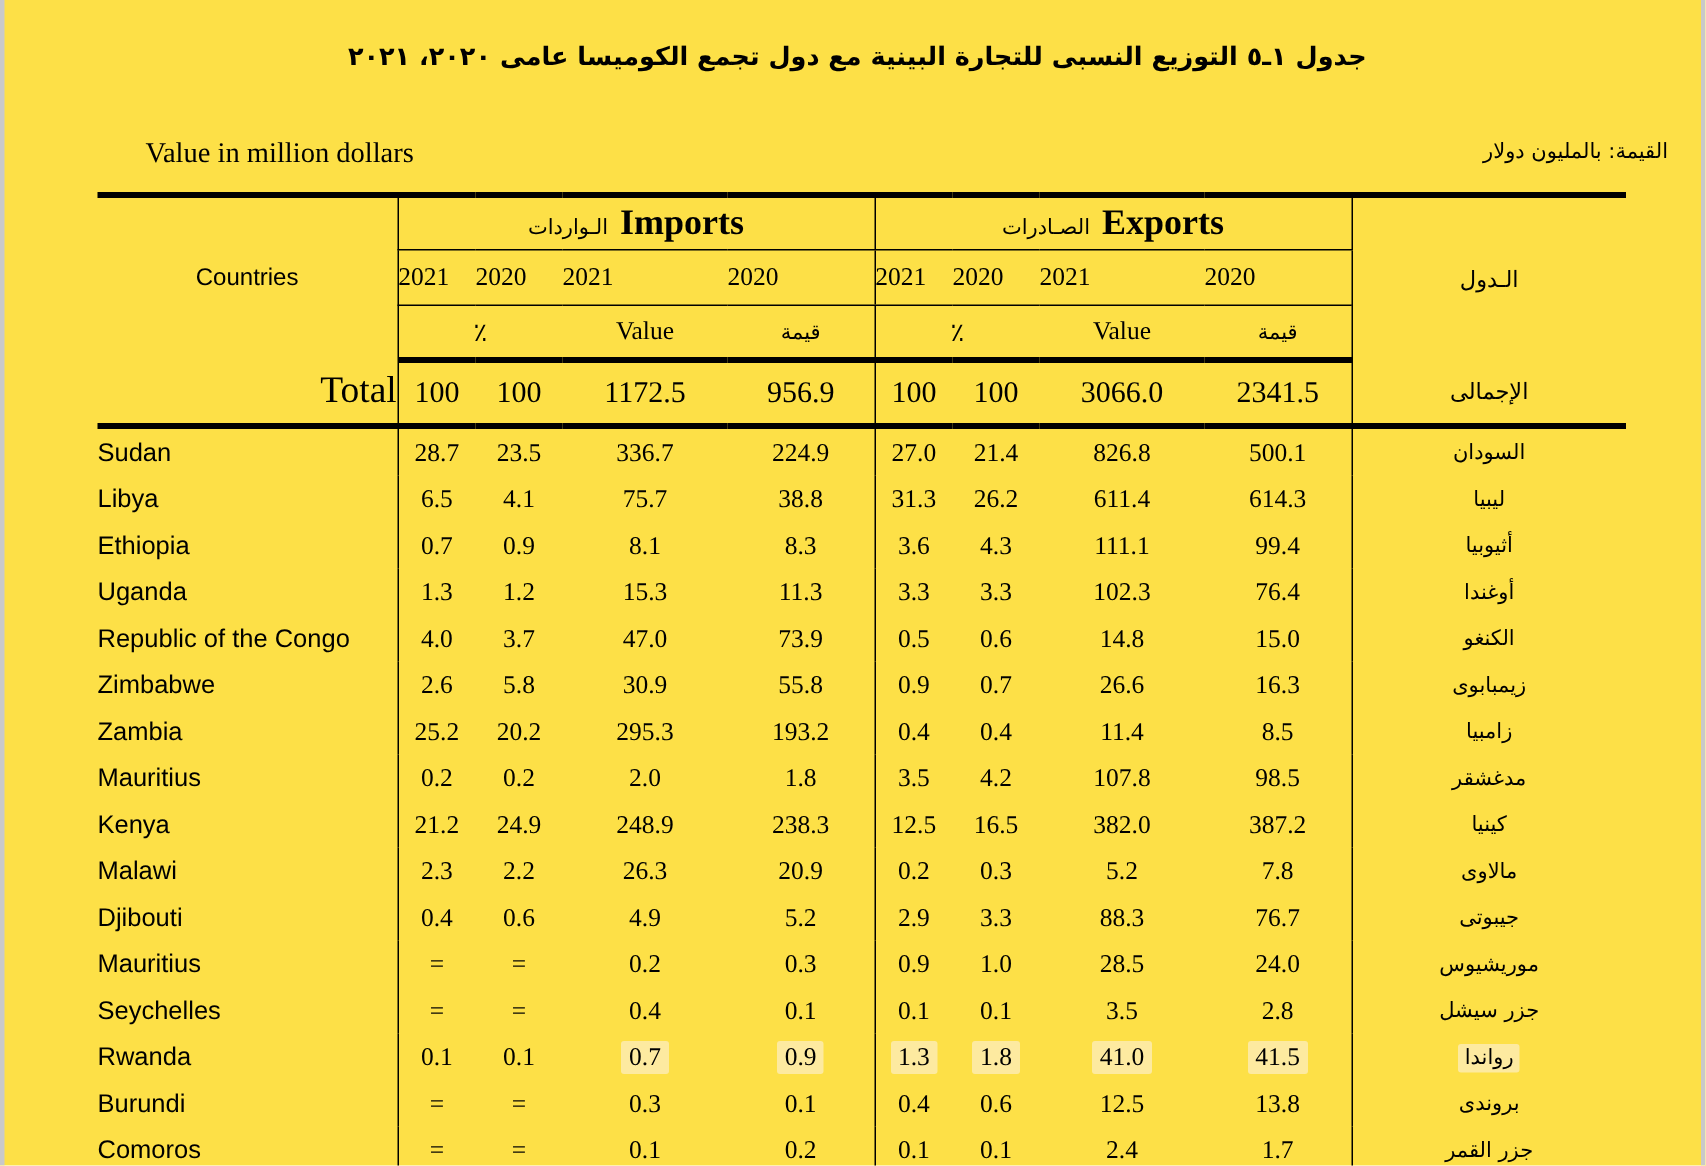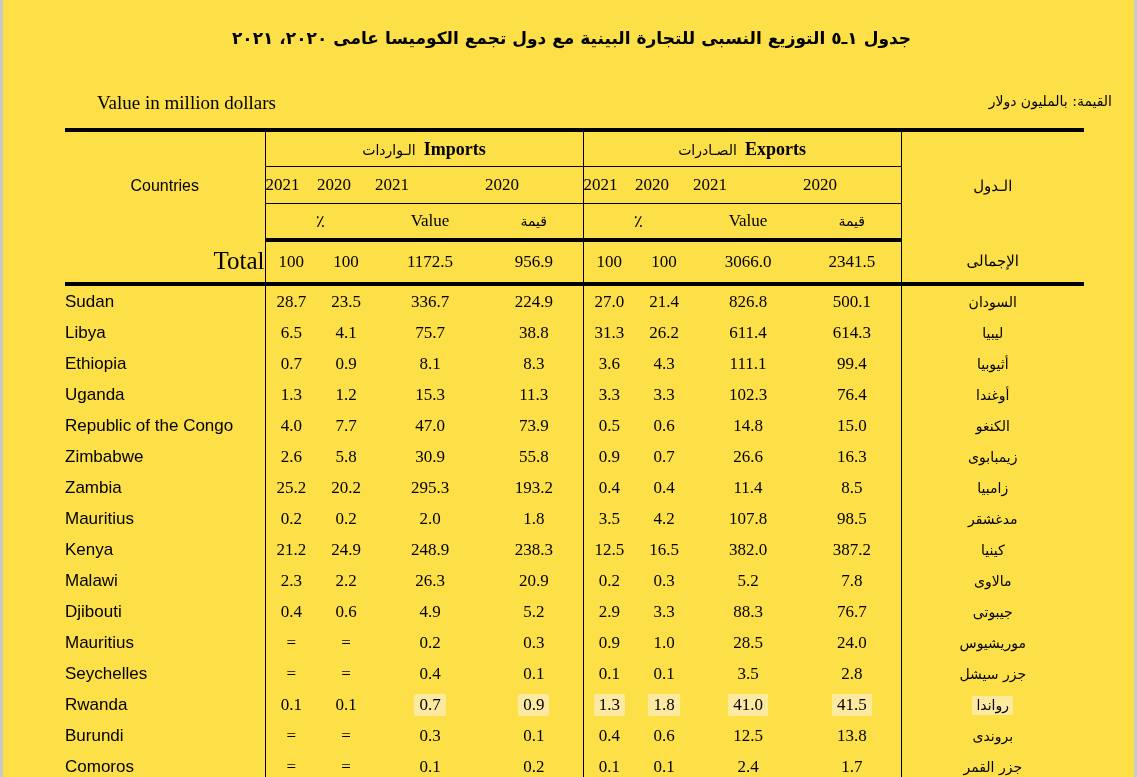--- a/index.html
+++ b/index.html
@@ -111,21 +111,21 @@
 
   
   .hdr-group {
     text-align: center;
     font-size: 18px;
     height: 34px;
   }
   .hdr-group .grp-en {
     font-family: "Liberation Serif", serif;
     font-weight: bold;
-    font-size: 18px;
+    font-size: 24px;
   }
   .hdr-group .grp-ar {
     font-family: "DejaVu Sans", "Liberation Sans", sans-serif;
     font-size: 14px;
     direction: rtl;
     margin-right: 8px;
   }
   .hdr-year {
     font-size: 17px;
     height: 36px;
@@ -159,21 +159,21 @@
   .total-label {
     text-align: right;
     padding-right: 38px;
     font-weight: bold;
     font-size: 25px;
     font-family: "Liberation Serif", serif;
   }
   .total-num {
     text-align: center;
     font-weight: bold;
-    font-size: 17px;
+    font-size: 20px;
     font-family: "Liberation Serif", serif;
   }
   .total-ar {
     text-align: center;
     font-weight: bold;
     font-size: 15px;
     font-family: Liberation Sans, sans-serif;
     direction: rtl;
   }
 
@@ -319,21 +319,21 @@
               <td class="cell-num">11.3</td>
               <td class="cell-num vline-l">3.3</td>
               <td class="cell-num">3.3</td>
               <td class="cell-num">102.3</td>
               <td class="cell-num">76.4</td>
               <td class="cell-ar vline-l">أوغندا</td>
             </tr>
             <tr class="data-row">
               <td class="cell-country">Republic of the Congo</td>
               <td class="cell-num vline-l">4.0</td>
-              <td class="cell-num">7.7</td>
+              <td class="cell-num">3.7</td>
               <td class="cell-num">47.0</td>
               <td class="cell-num">73.9</td>
               <td class="cell-num vline-l">0.5</td>
               <td class="cell-num">0.6</td>
               <td class="cell-num">14.8</td>
               <td class="cell-num">15.0</td>
               <td class="cell-ar vline-l">الكنغو</td>
             </tr>
             <tr class="data-row">
               <td class="cell-country">Zimbabwe</td>

